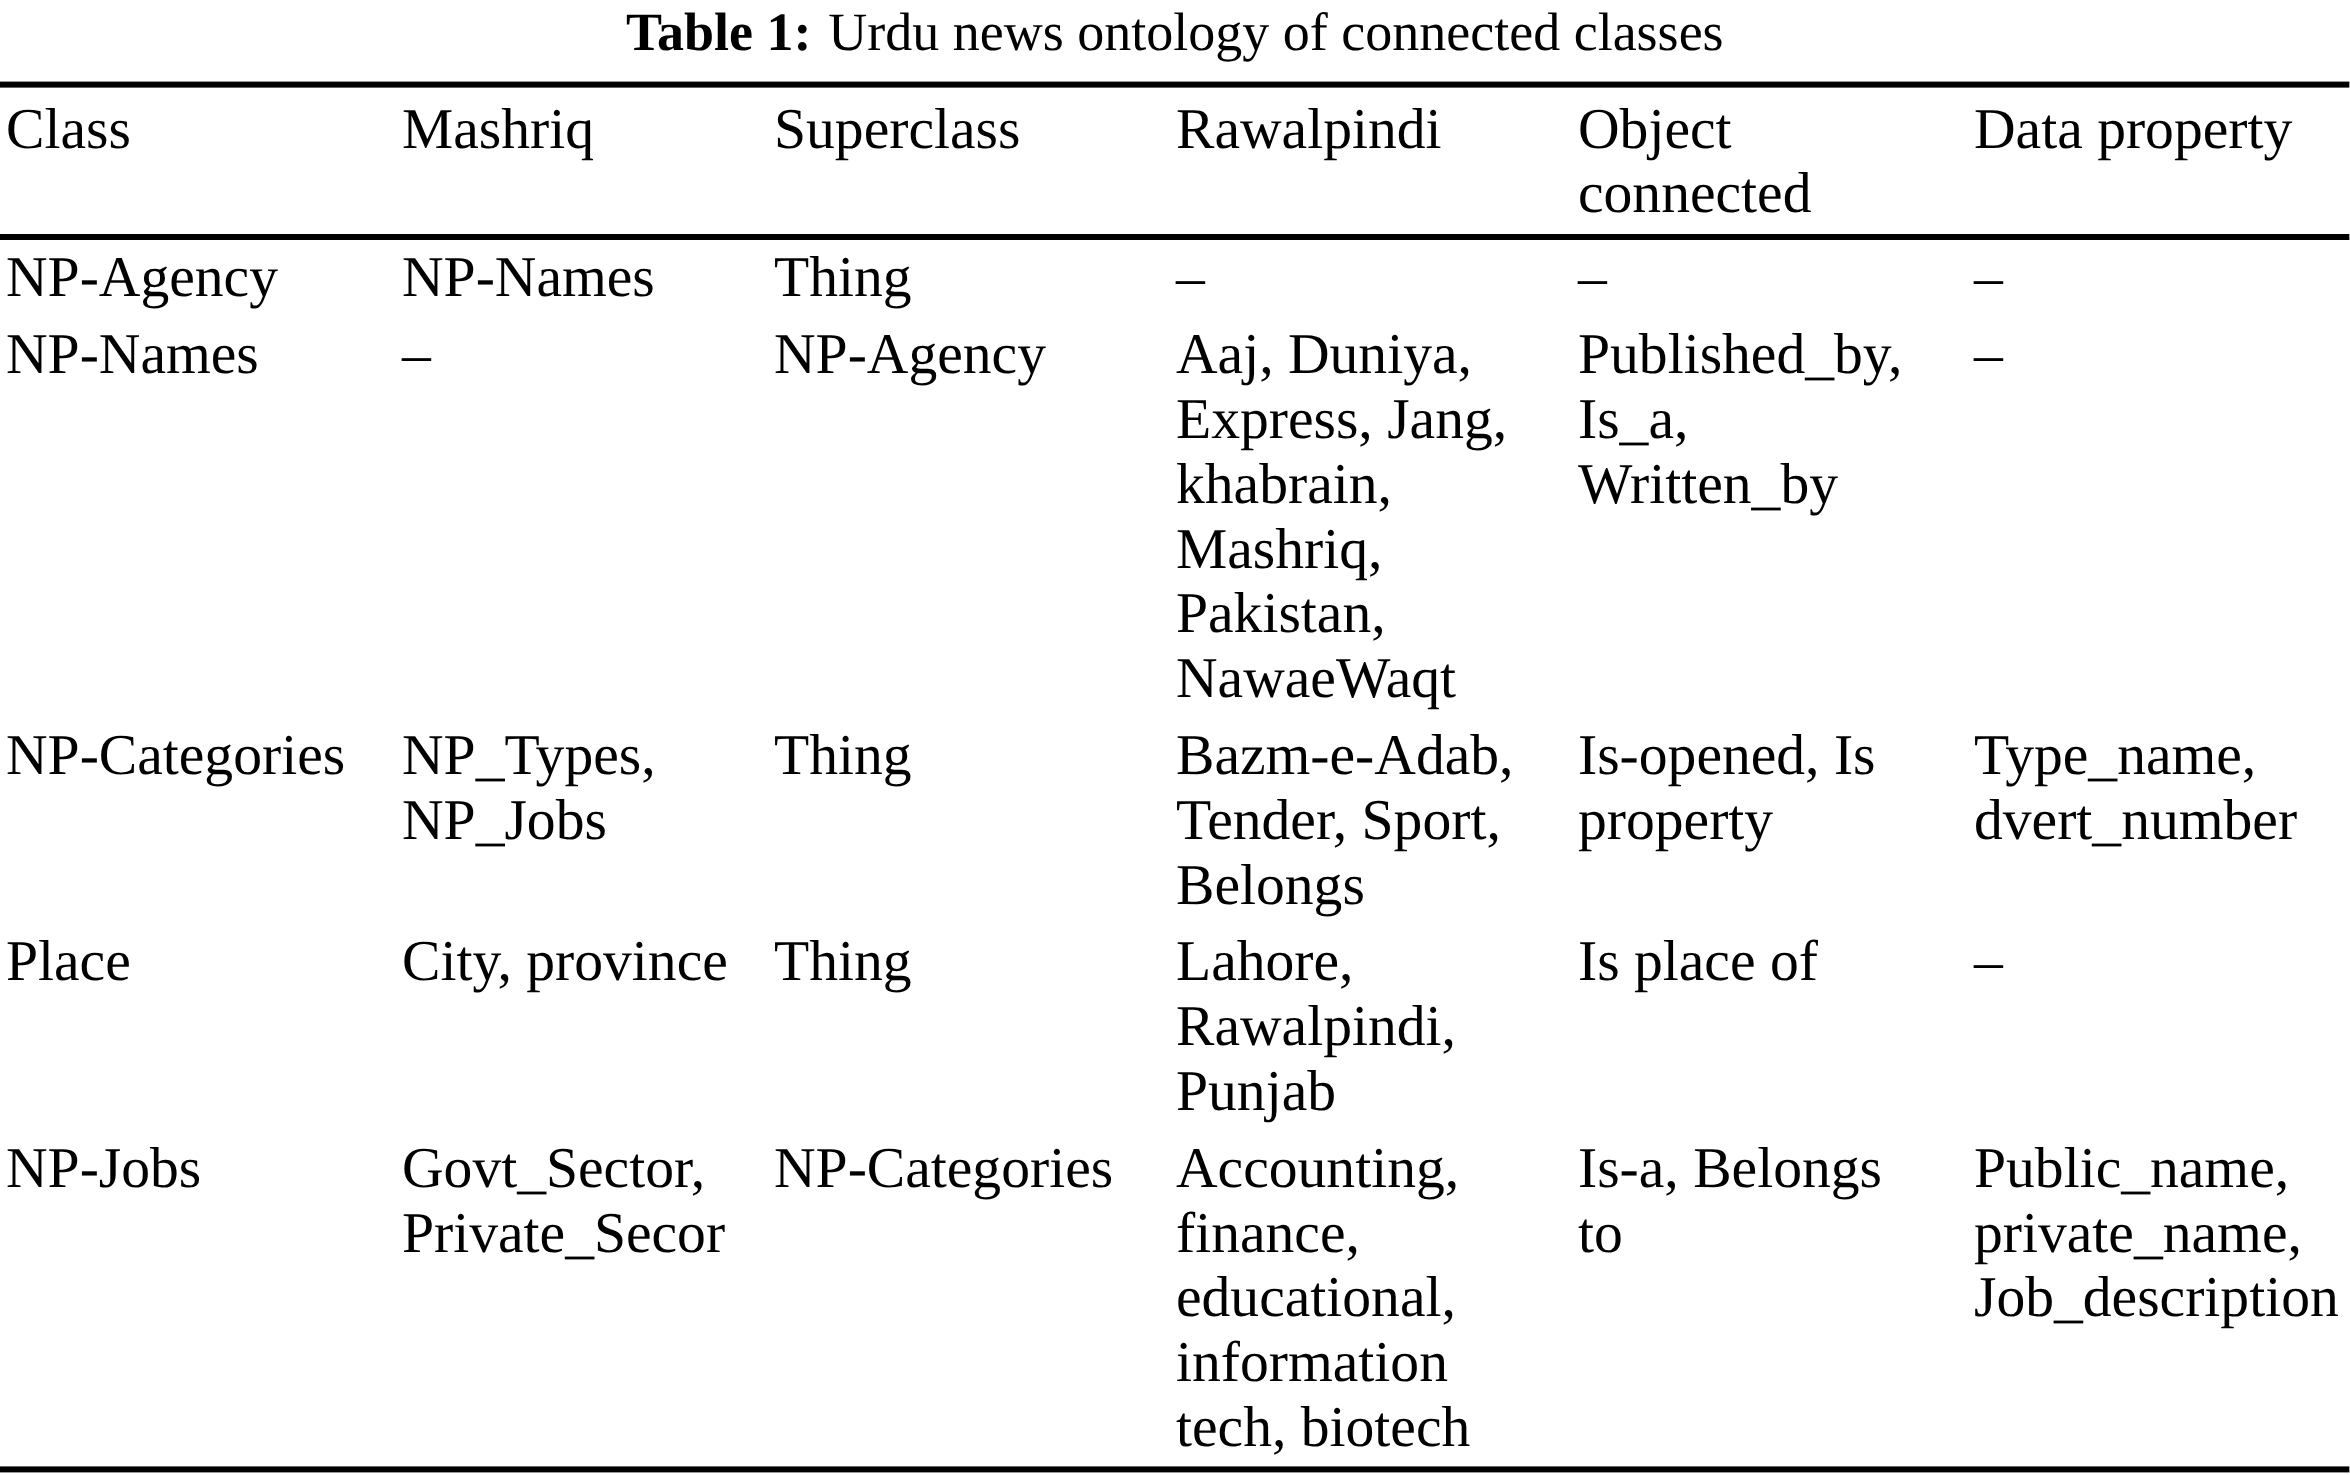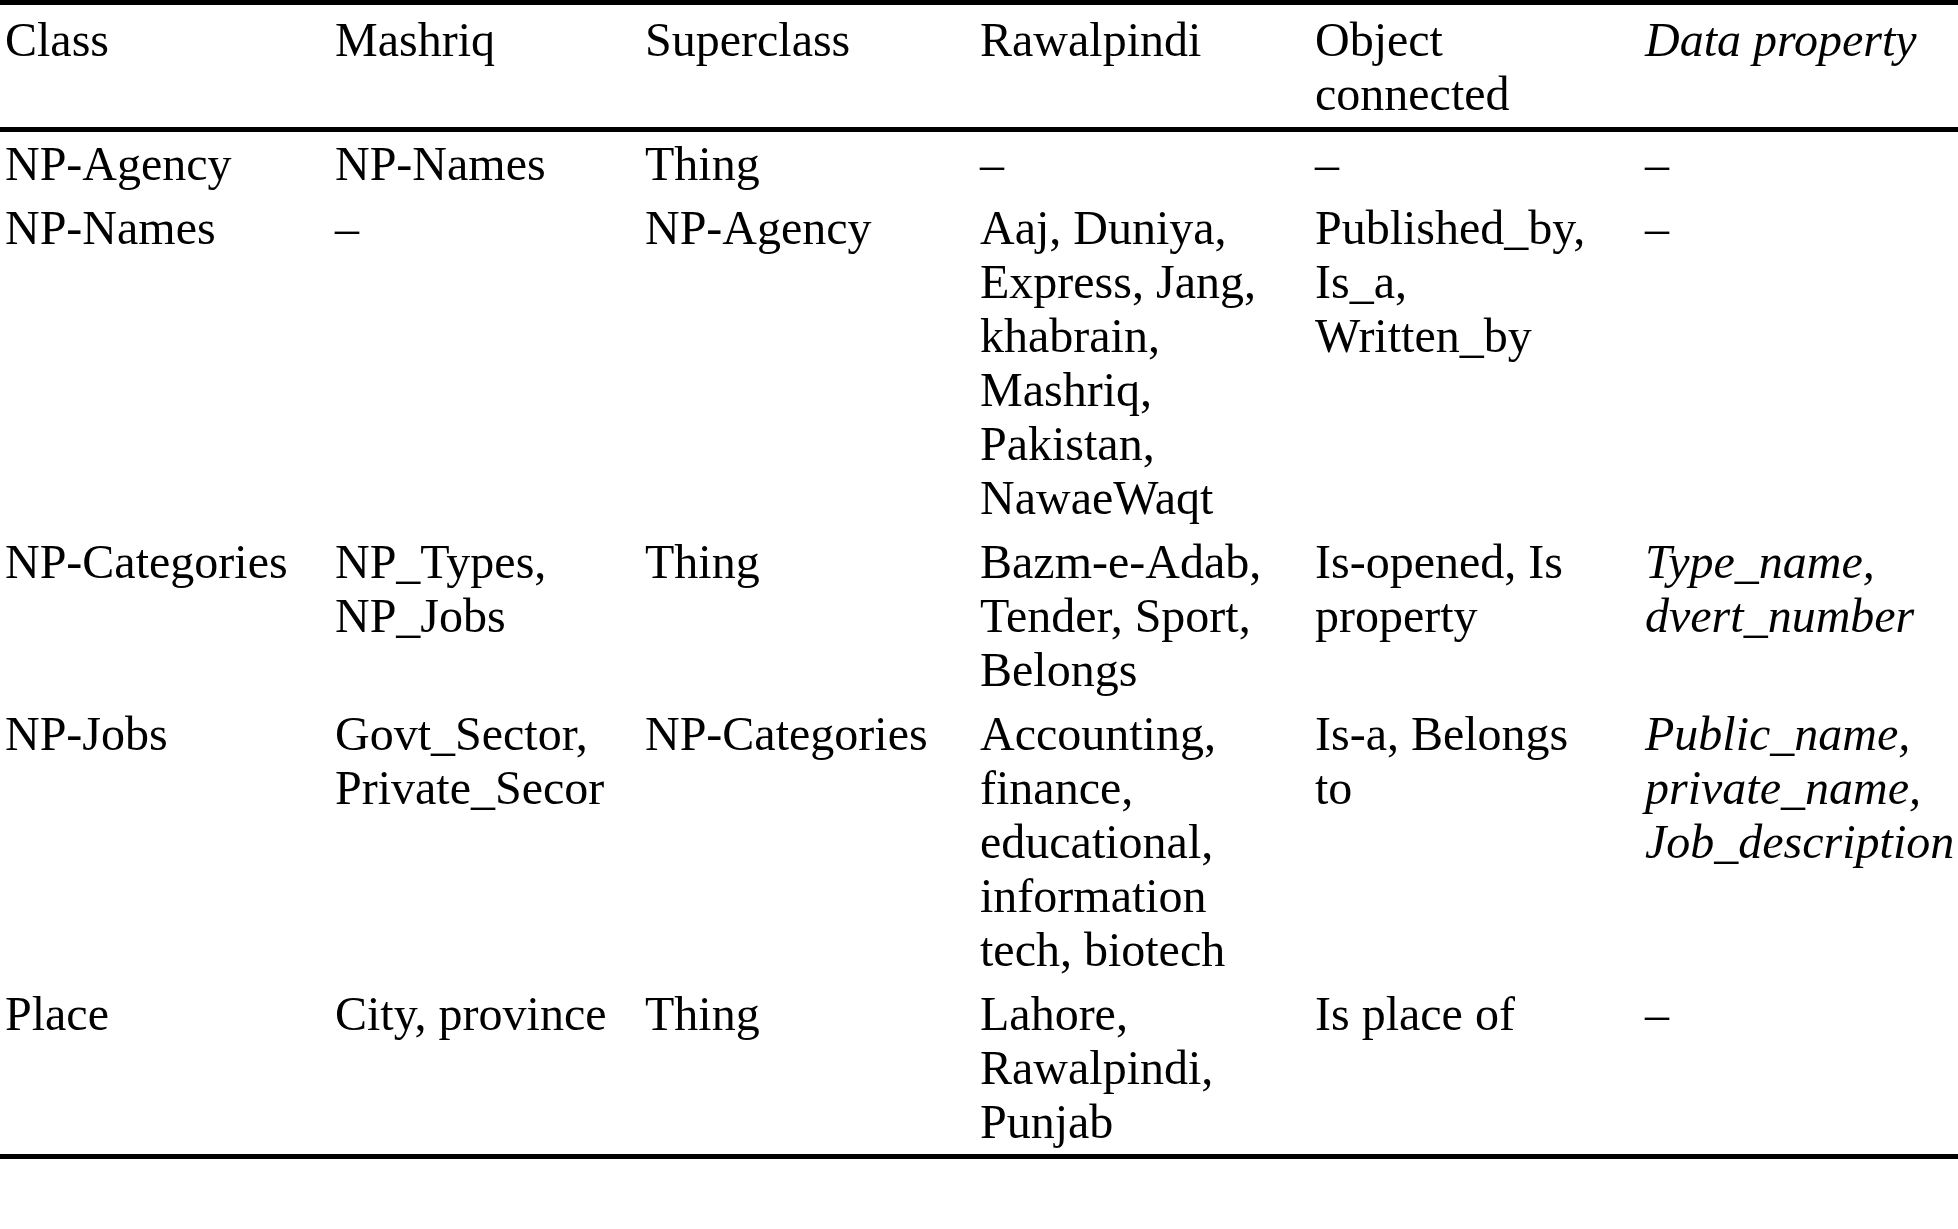--- a/index.html
+++ b/index.html
@@ -55,31 +55,33 @@
   }
   th {
     padding-top: 8px;
     padding-bottom: 6px;
   }
   th:first-child, td:first-child {
     padding-left: 5px;
   }
   th:last-child, td:last-child {
     padding-right: 2px;
-    font-style: italic;
   }
   thead tr {
     border-bottom: 5px solid #000000;
   }
 </style>
 </head>
 <body>
 
 <div class="page">
 
+  <div class="caption">
+    <span class="cap-label">Table 1:</span><span class="cap-text">Urdu news ontology of connected classes</span>
+  </div>
 
   <table class="ontology">
     <colgroup>
       <col class="c1">
         <col class="c2">
         <col class="c3">
         <col class="c4">
         <col class="c5">
         <col class="c6">
     </colgroup>
@@ -125,41 +127,41 @@
         <td>Thing</td>
         <td>Bazm-e-Adab,
 Tender, Sport,
 Belongs</td>
         <td>Is-opened, Is
 property</td>
         <td>Type_name,
 dvert_number</td>
       </tr>
       <tr>
+        <td>Place</td>
+        <td>City, province</td>
+        <td>Thing</td>
+        <td>Lahore,
+Rawalpindi,
+Punjab</td>
+        <td>Is place of</td>
+        <td>–</td>
+      </tr>
+      <tr>
         <td>NP-Jobs</td>
         <td>Govt_Sector,
 Private_Secor</td>
         <td>NP-Categories</td>
         <td>Accounting,
 finance,
 educational,
 information
 tech, biotech</td>
         <td>Is-a, Belongs
 to</td>
         <td>Public_name,
 private_name,
 Job_description</td>
       </tr>
-      <tr>
-        <td>Place</td>
-        <td>City, province</td>
-        <td>Thing</td>
-        <td>Lahore,
-Rawalpindi,
-Punjab</td>
-        <td>Is place of</td>
-        <td>–</td>
-      </tr>
     </tbody>
   </table>
 
 </div>
 
 </body></html>

